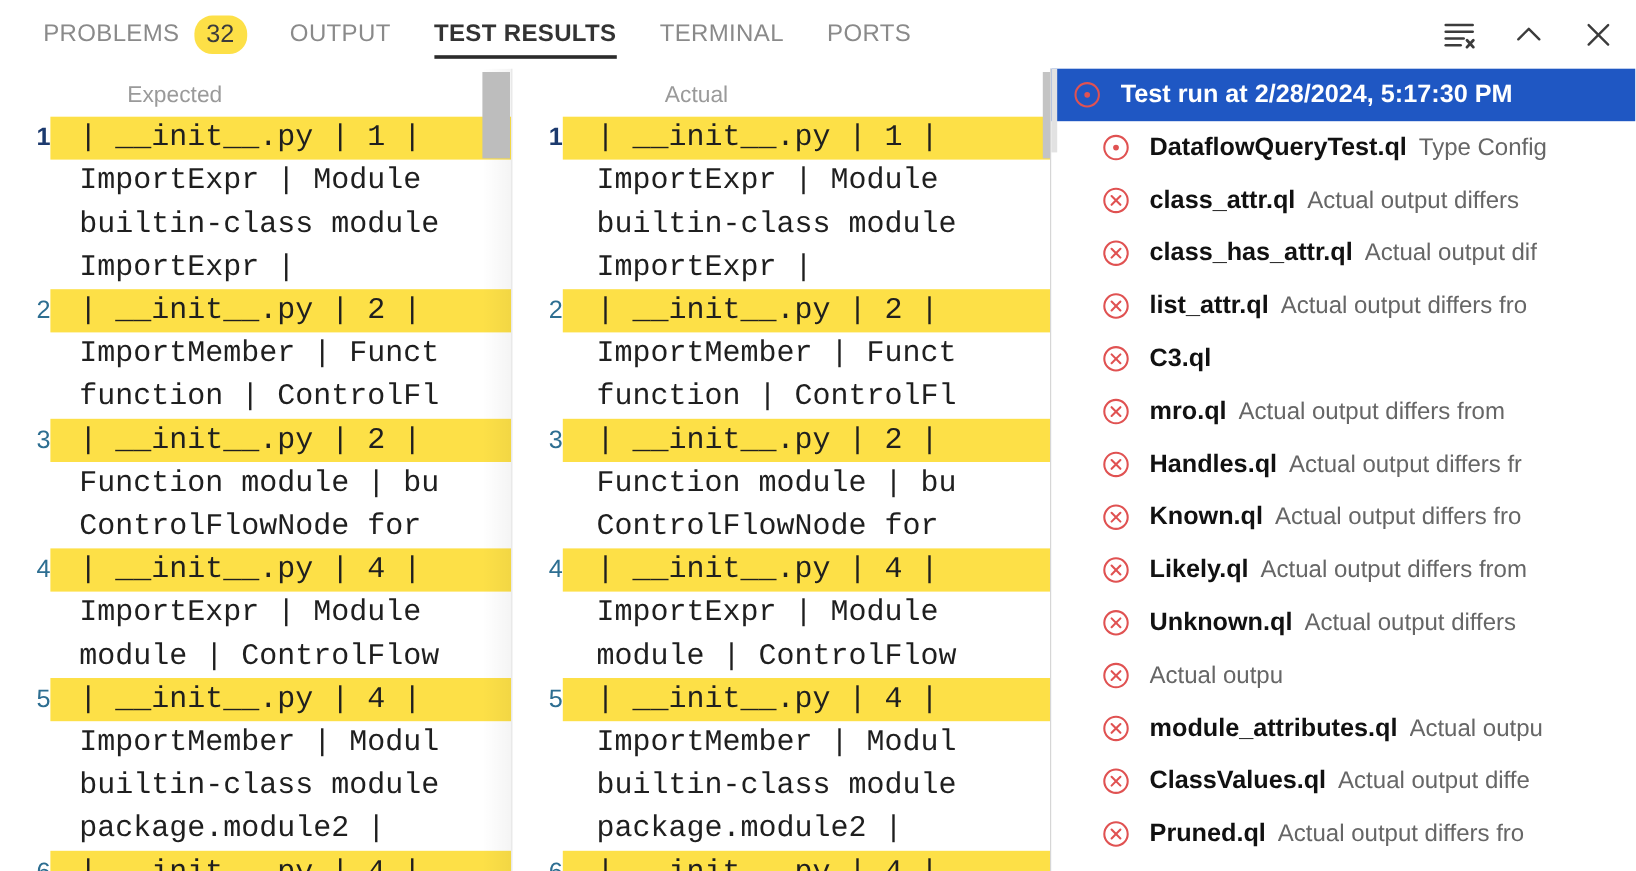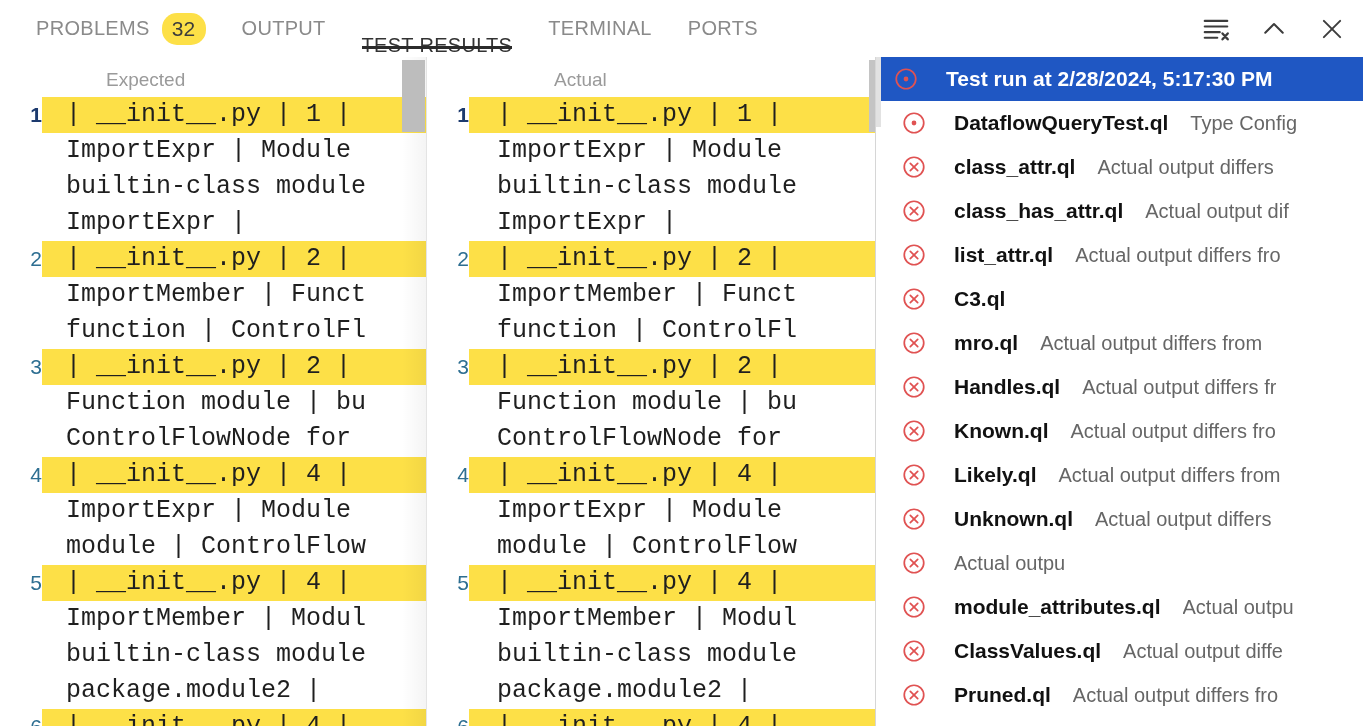--- a/index.html
+++ b/index.html
@@ -20,21 +20,21 @@
   }
   .tabs { display: flex; align-items: center; height: 57px; padding-left: 18px; }
   .tab {
     position: relative; height: 57px;
     display: flex; align-items: center; gap: 12px;
     padding: 0 18px;
     font-size: 20px; letter-spacing: 0.3px;
     color: #8a8a8a; white-space: nowrap;
     cursor: pointer; user-select: none;
   }
-  .tab.active { color: #333333; font-weight: 400; align-items: flex-end; }
+  .tab.active { color: #333333; font-weight: 700; }
   .tab.active::after {
     content: ""; position: absolute; left: 18px; right: 18px; bottom: 8px;
     height: 3px; background: #2b2b2b;
   }
   .badge {
     display: inline-flex; align-items: center; justify-content: center;
     min-width: 44px; height: 30px; padding: 16px 10px;
     border-radius: 15px; background: #fde047; color: #3c3c3c;
     font-size: 21px; font-weight: 400; letter-spacing: 0;
   }
@@ -133,24 +133,23 @@
     position: absolute; left: 0; top: 0; width: 5px; height: 70px;
     background: #e2e2e2;
   }
   .tree-row {
     display: flex; align-items: center;
     height: 44px;
     padding-left: 16px;
     white-space: nowrap;
     overflow: hidden;
     cursor: pointer;
-    gap: 12px;
   }
   .tree-row.root { padding-left: 16px; }
-  .tree-row.child { padding-left: 24px; }
+  .tree-row.child { padding-left: 40px; }
   .tree-row.selected { background: #1f57c3; }
   .tree-row.selected .row-label { color: #ffffff; font-weight: 700; }
   .status-icon {
     flex: 0 0 auto; width: 28px; height: 28px; margin-right: 14px;
     display: flex; align-items: center; justify-content: center;
   }
   .status-icon svg { display: block; }
   .row-label {
     font-size: 21px; color: #111111; font-weight: 700;
     margin-right: 10px;

